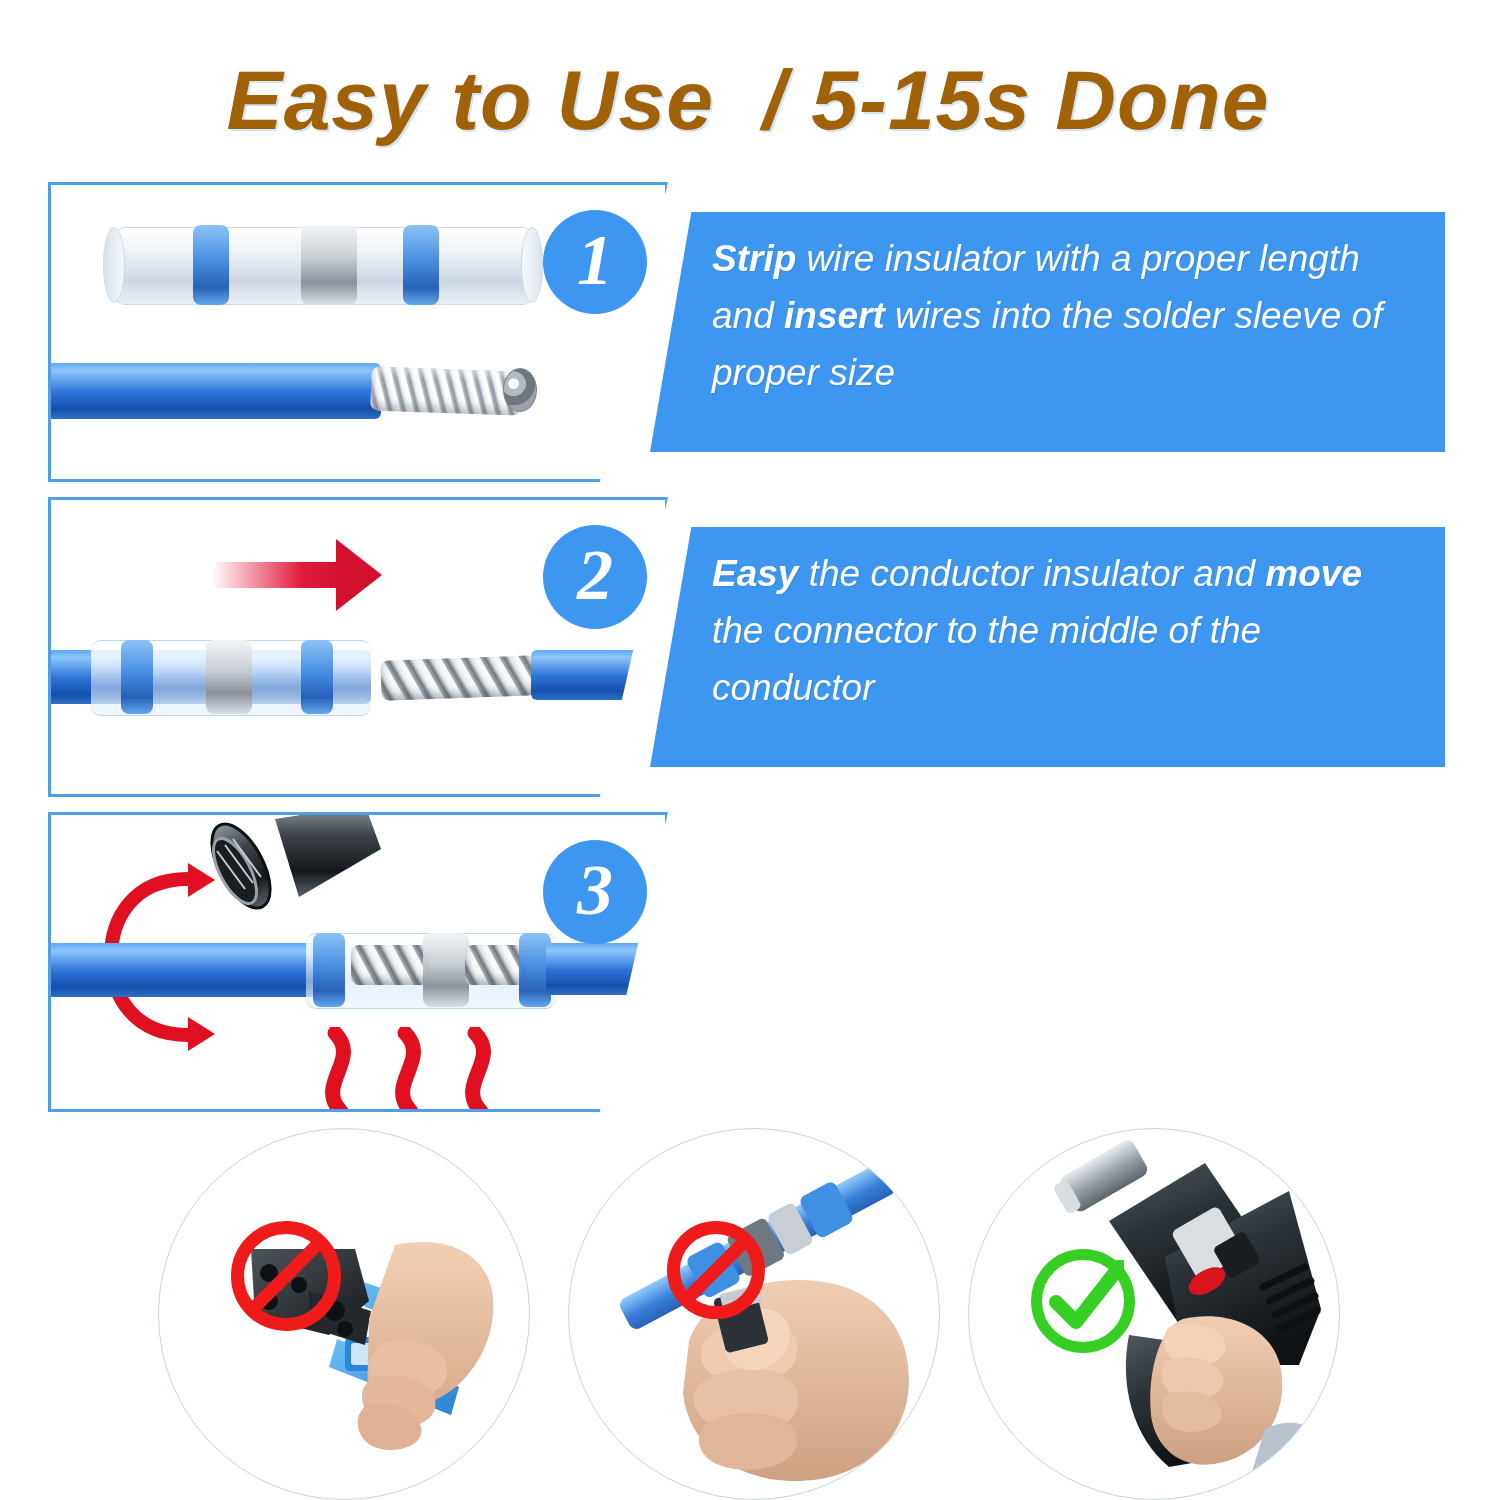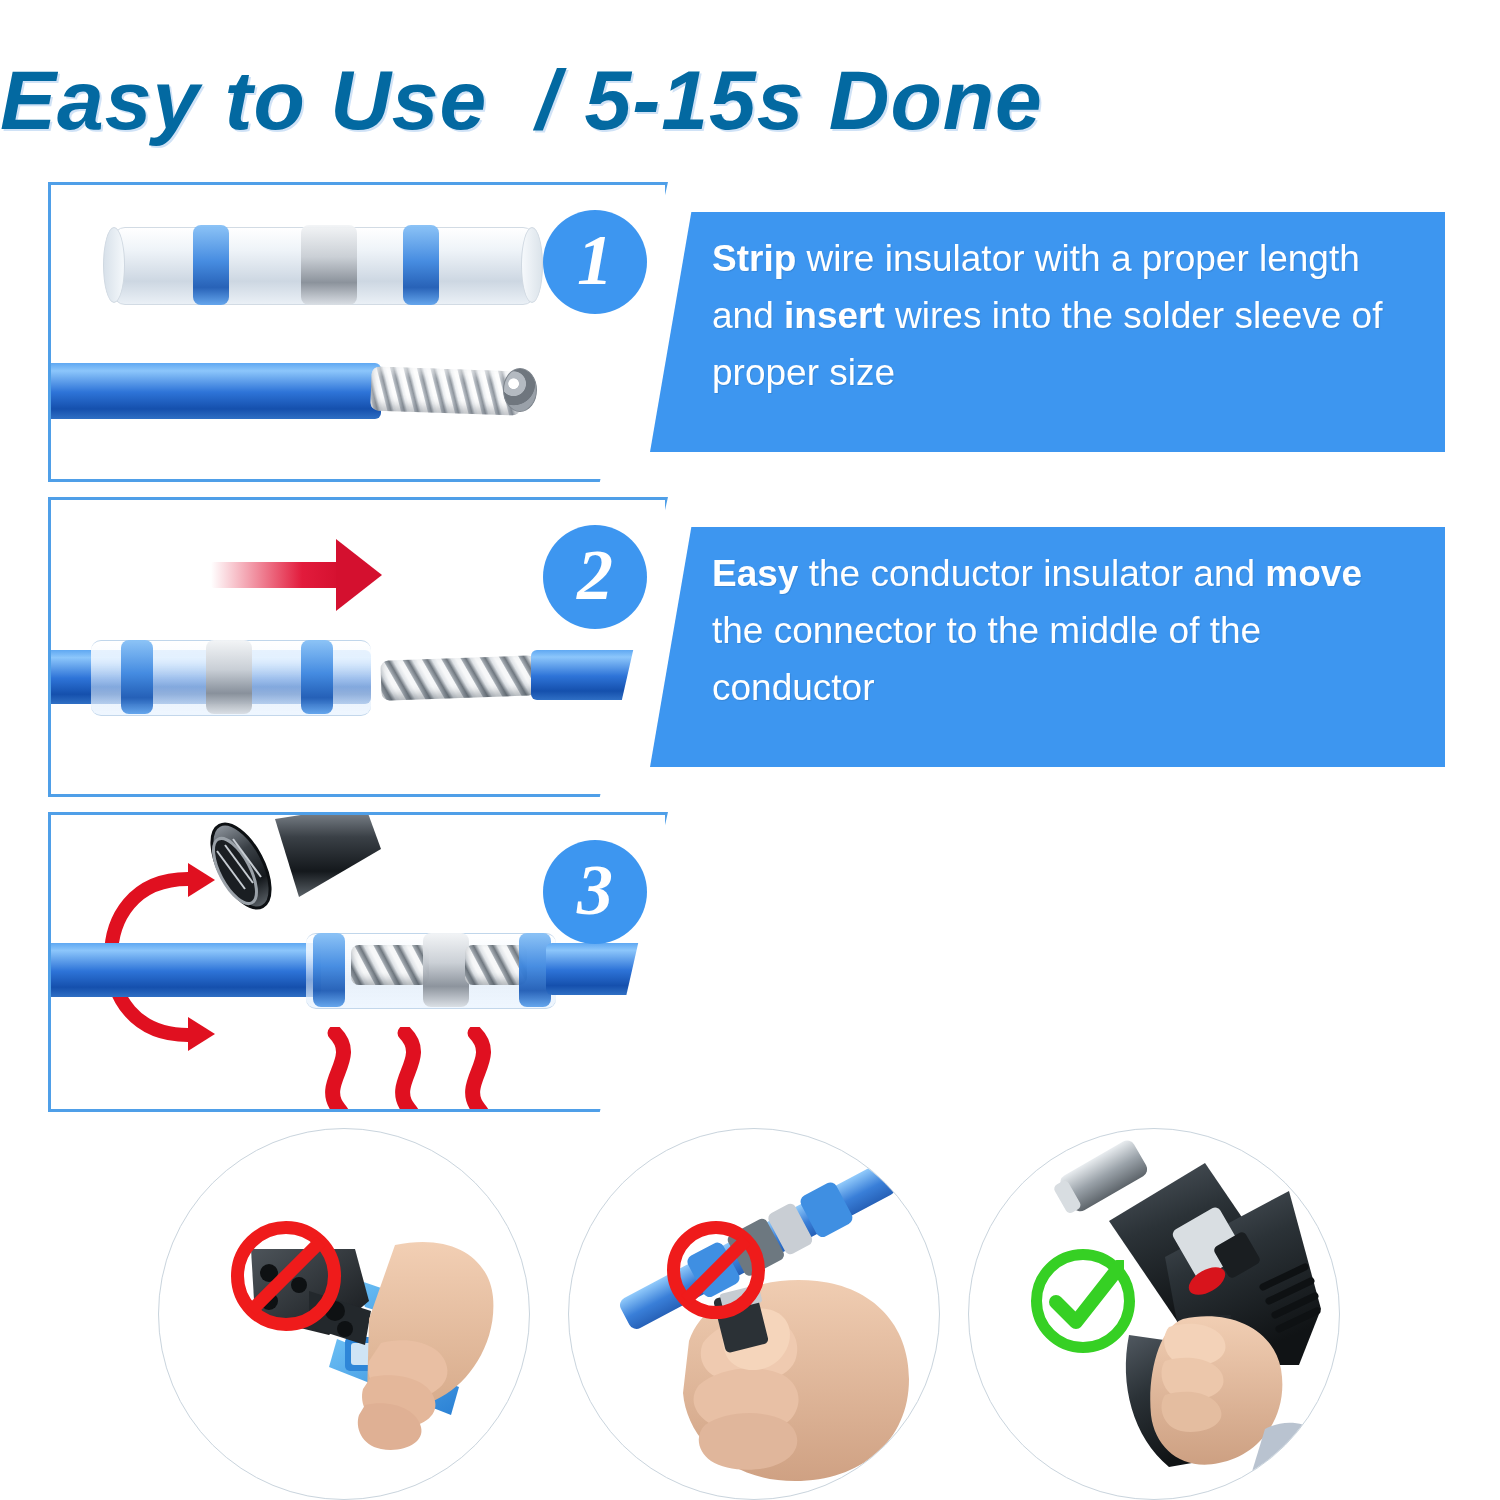--- a/index.html
+++ b/index.html
@@ -5,23 +5,23 @@
   html,body{margin:0;padding:0;}
   body{
     width:1500px;height:1500px;background:#ffffff;
     font-family:"Liberation Sans","DejaVu Sans",sans-serif;
     overflow:hidden;position:relative;
   }
   .stage{position:relative;width:1500px;height:1500px;}
 
   
   .title{
-    position:absolute;left:0;top:52px;width:1496px;
+    position:absolute;left:0;top:52px;width:1496px;text-align:center;
     font-size:84px;font-weight:bold;font-style:italic;
-    color:#0369a1;letter-spacing:1px;white-space:pre;
+    color:#a16207;letter-spacing:1px;white-space:pre;
     text-shadow:2px 2px 0 rgba(150,190,235,.45);
   }
 
   
   .step{position:absolute;left:0;width:1500px;height:300px;}
   .step-1{top:182px;}
   .step-2{top:497px;}
   .step-3{top:812px;}
 
   
@@ -34,20 +34,21 @@
     overflow:hidden;
   }
   .panel-inner{position:absolute;inset:0;overflow:hidden;}
 
   
   .callout{
     position:absolute;left:650px;top:30px;width:795px;height:240px;
     background:#3d96f0;
     clip-path:polygon(5.2% 0, 100% 0, 100% 100%, 0 100%);
     box-sizing:border-box;
+    font-style:italic;
   }
   .callout p{
     margin:0;position:absolute;left:62px;top:18px;width:700px;
     color:#ffffff;font-size:37px;line-height:57px;
     text-shadow:1px 1px 1px rgba(0,0,0,.10);
   }
   .callout b{font-weight:bold;}
 
   
   .badge{

